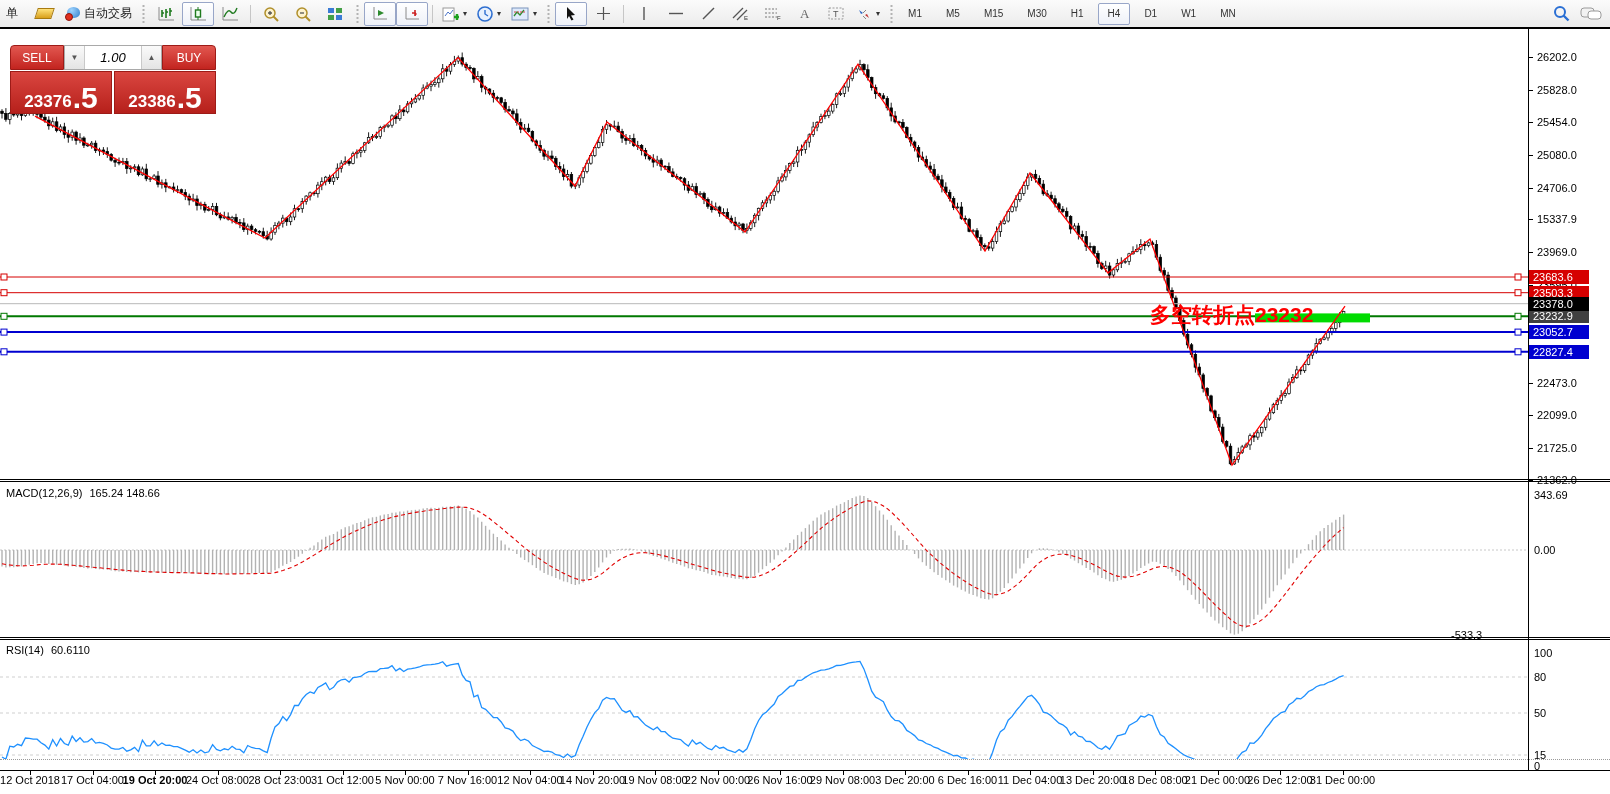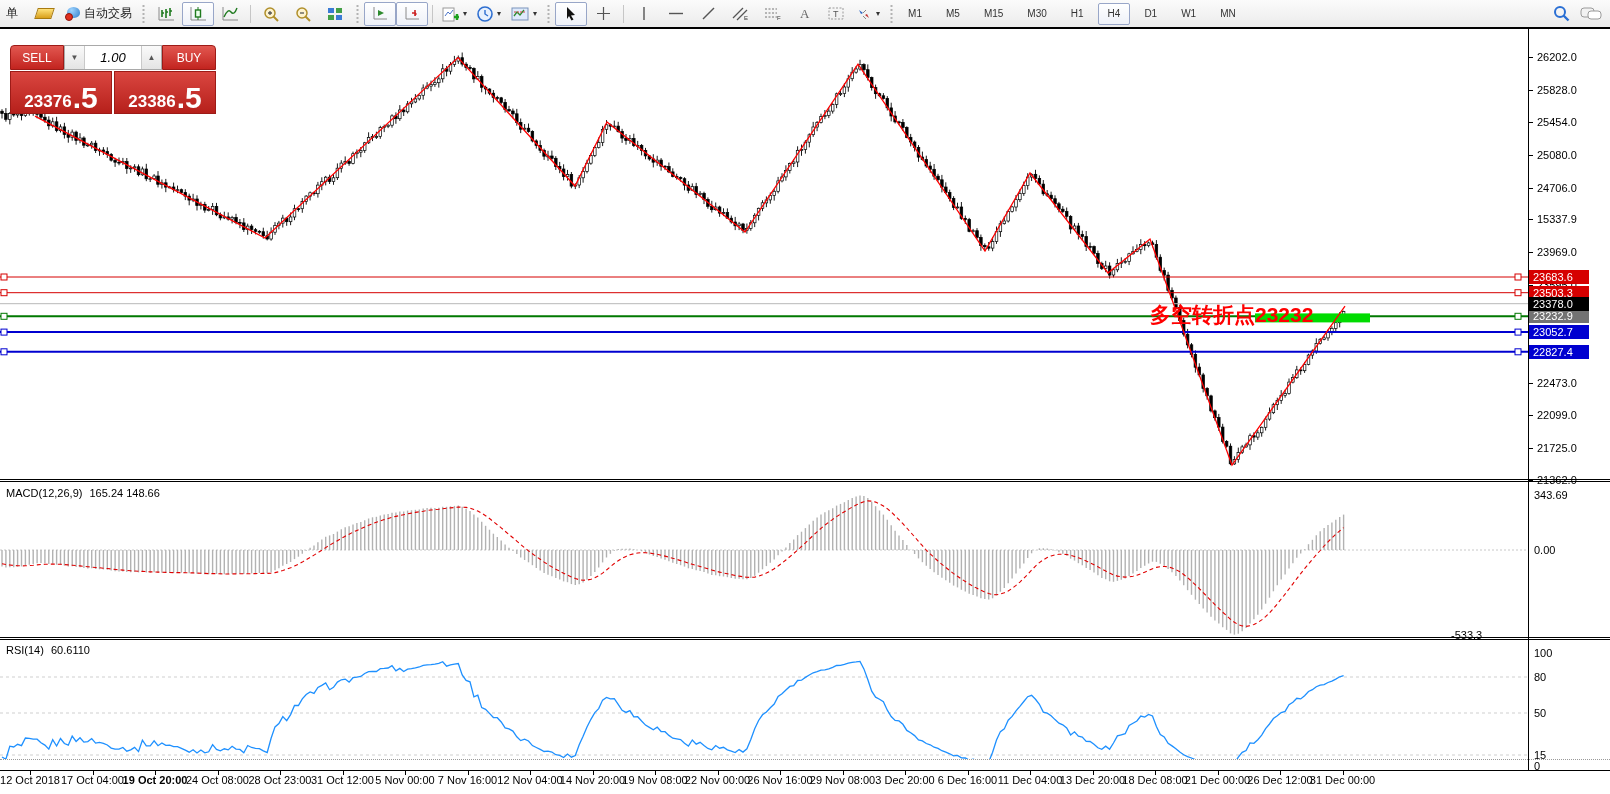--- a/index.html
+++ b/index.html
@@ -1355,21 +1355,21 @@
       <div class="ptickmark" style="top:382.7px;"></div>
       <div class="ptick" style="top:376.7px;">22473.0</div>
       <div class="ptickmark" style="top:415.4px;"></div>
       <div class="ptick" style="top:409.4px;">22099.0</div>
       <div class="ptickmark" style="top:448.0px;"></div>
       <div class="ptick" style="top:442.0px;">21725.0</div>
       <div class="ptickmark" style="top:479.7px;"></div>
       <div class="ptick" style="top:473.7px;">21362.0</div>
       <div class="plabel" style="top:270.0px;background:#D60000;">23683.6</div>
       <div class="plabel" style="top:285.7px;background:#D60000;">23503.3</div>
-      <div class="plabel" style="top:309.3px;background:#737373;">23232.9</div>
+      <div class="plabel" style="top:309.3px;background:#404040;">23232.9</div>
       <div class="plabel" style="top:325.1px;background:#0000D0;">23052.7</div>
       <div class="plabel" style="top:344.8px;background:#0000D0;">22827.4</div>
       <div class="plabel" style="top:296.7px;background:#000000;">23378.0</div>
       <div class="ptick" style="top:489.4px;left:1534px;">343.69</div>
       <div class="ptick" style="top:544.0px;left:1534px;">0.00</div>
       <div class="ptick" style="top:628.7px;left:1451px;">-533.3</div>
       <div class="ptick" style="top:647.0px;left:1534px;">100</div>
       <div class="ptick" style="top:671.0px;left:1534px;">80</div>
       <div class="ptick" style="top:707.0px;left:1534px;">50</div>
       <div class="ptick" style="top:749.0px;left:1534px;">15</div>

